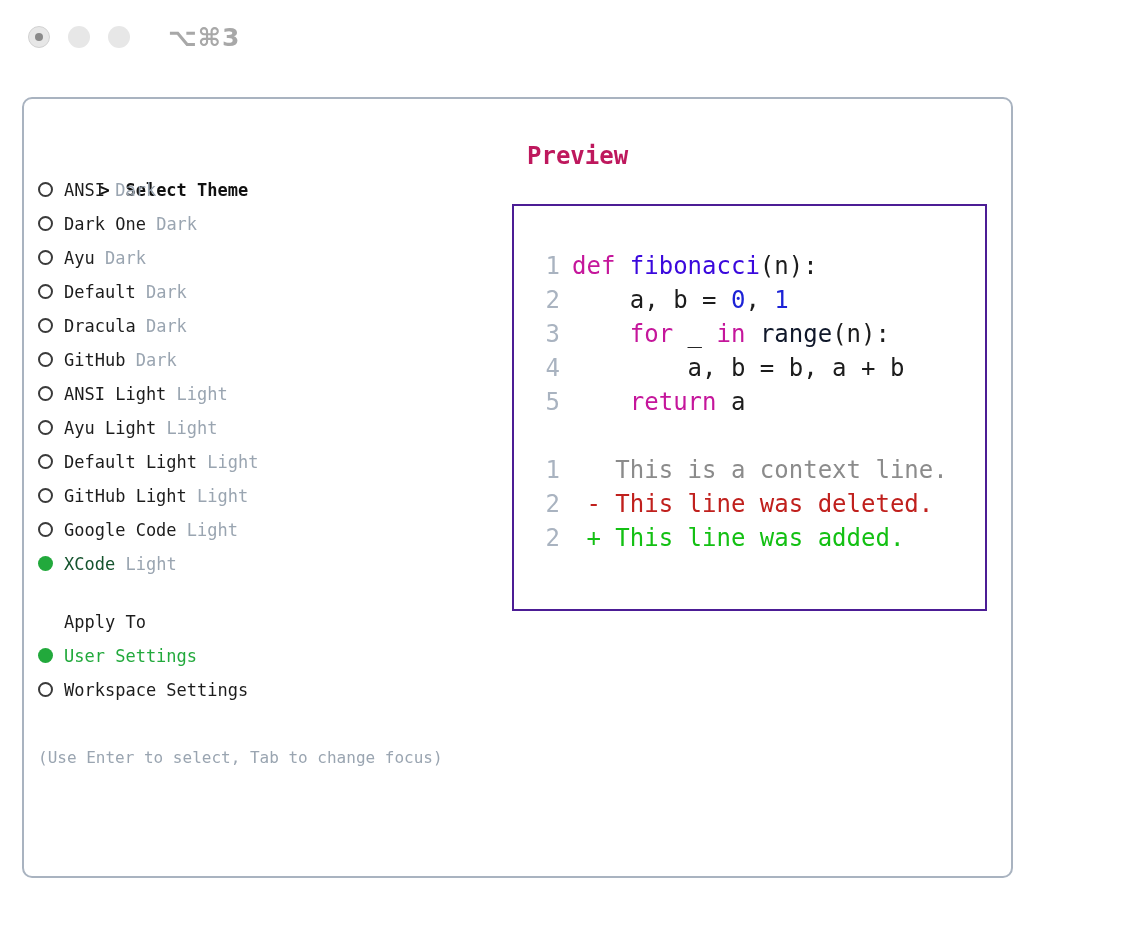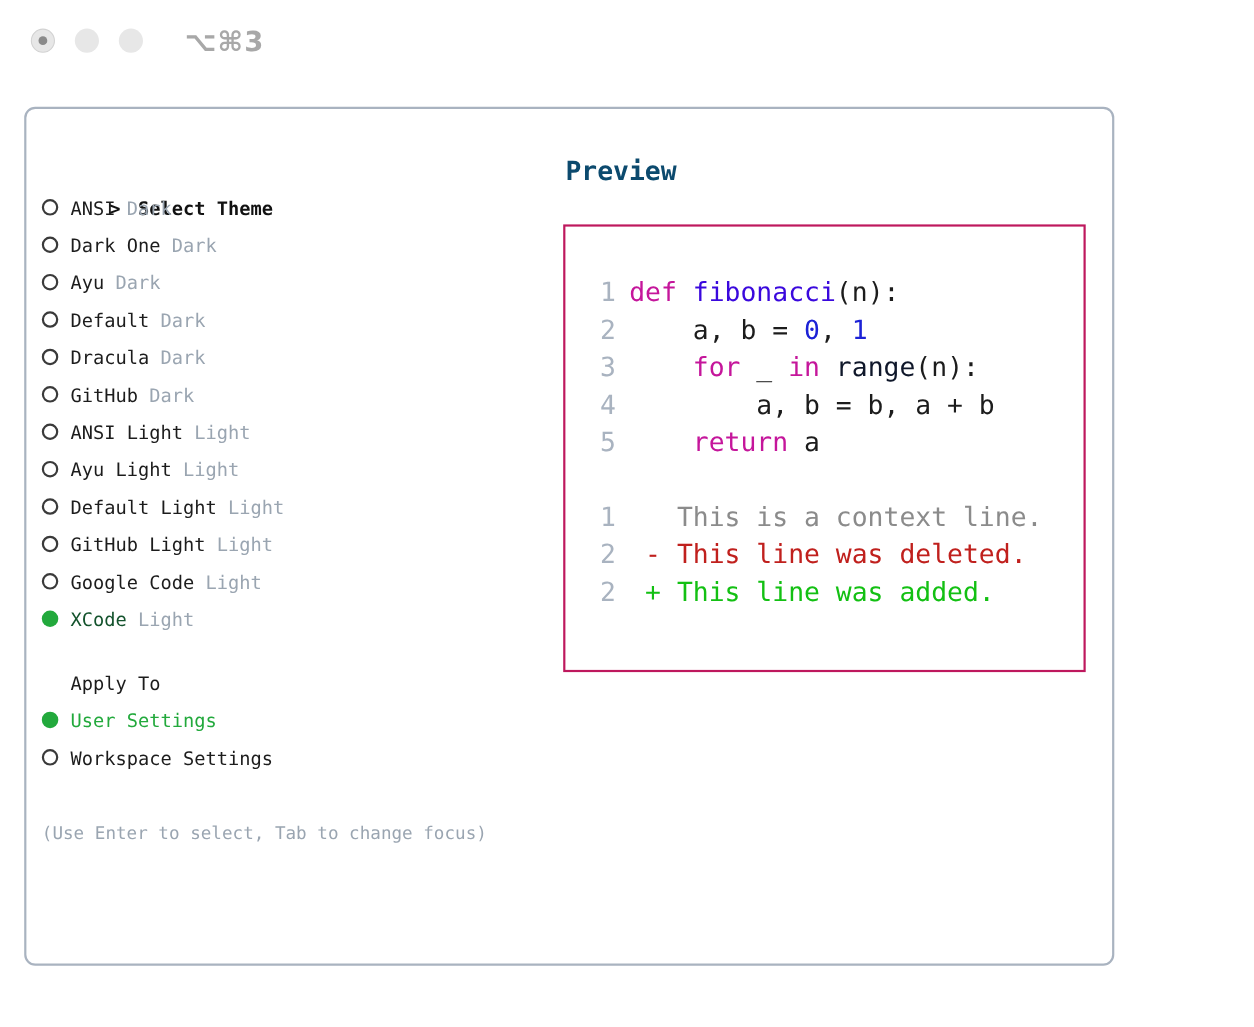--- a/index.html
+++ b/index.html
@@ -136,35 +136,35 @@
     font-size: 16px;
     line-height: 34px;
     color: #9aa5b1;
     width: 420px;
     white-space: pre-wrap;
   }
 
   
   #preview-label {
     position: absolute;
-    left: 490px;
+    left: 503px;
     top: 40px;
     font-size: 24px;
     font-weight: bold;
-    color: #0c4a6e;
+    color: #be185d;
     line-height: 34px;
     white-space: pre;
   }
   #preview-box {
     position: absolute;
     left: 488px;
     top: 105px;
     width: 475px;
     height: 407px;
-    border: 2px solid #be185d;
+    border: 2px solid #4c1d95;
     box-sizing: border-box;
     background: #ffffff;
   }
   #code-area {
     position: absolute;
     left: 18px;
     top: 43px;
     font-size: 24px;
   }
   .cline {

